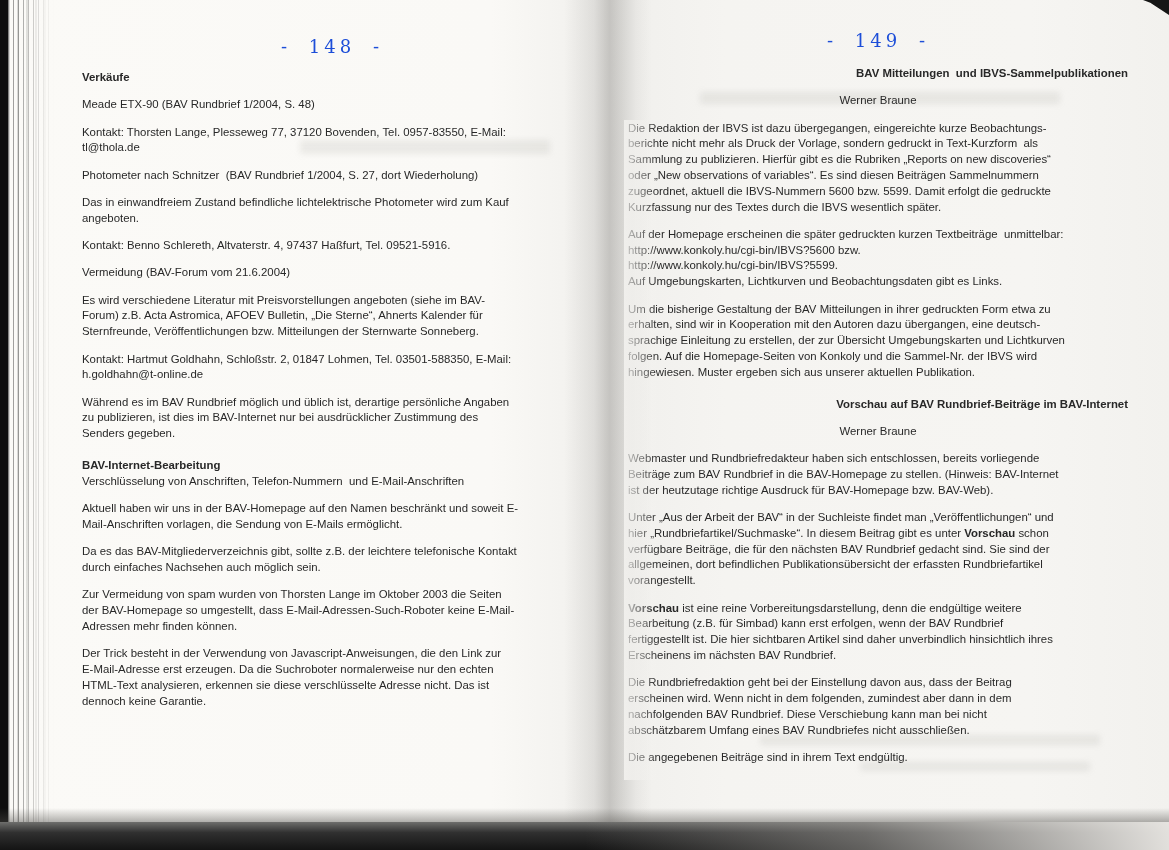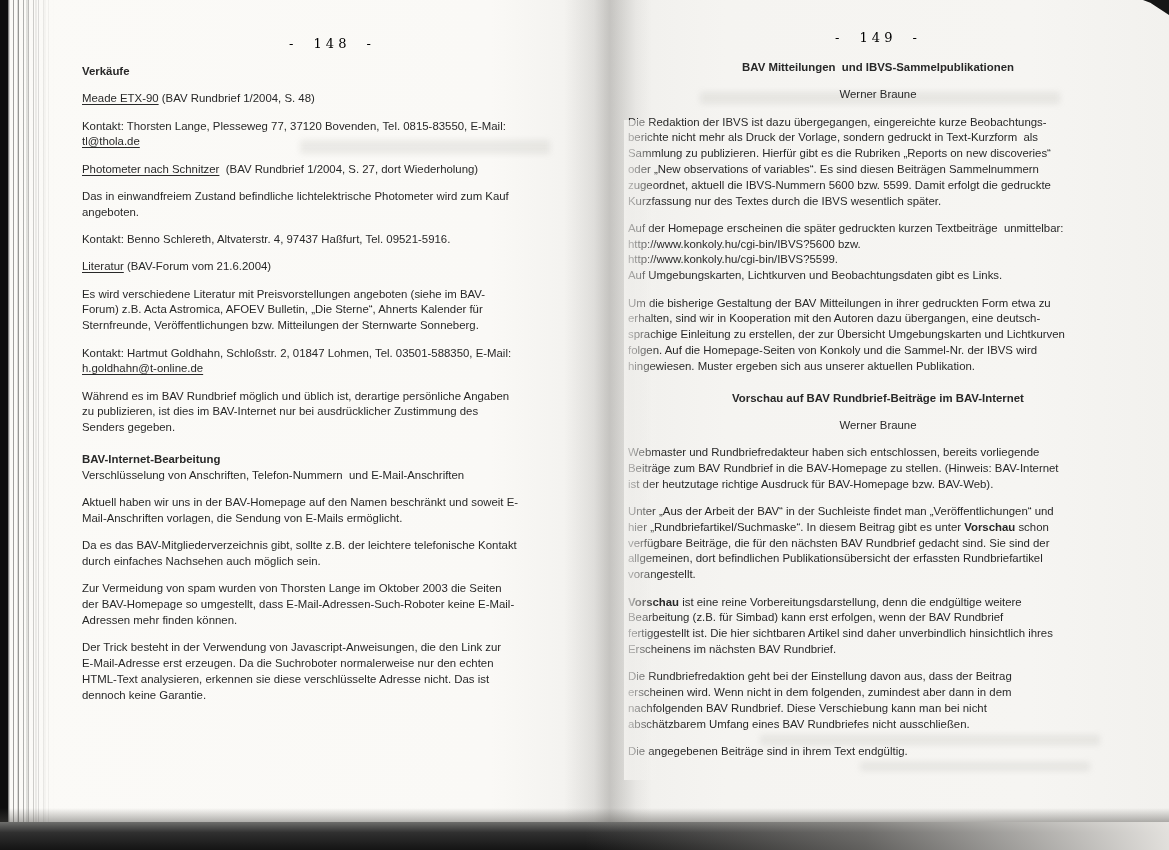--- a/index.html
+++ b/index.html
@@ -34,54 +34,54 @@
     clip-path:polygon(0 0,100% 0,100% 100%,28% 18%);}
   
   .bleed{position:absolute;background:rgba(125,123,118,.12);filter:blur(3px);border-radius:3px;}
   
   .fade-left{position:absolute;left:624px;top:120px;width:34px;height:660px;
     background:linear-gradient(90deg,rgba(246,245,242,.8),rgba(246,245,242,0));}
 
   .page{position:absolute;color:#282828;}
   .page-left{left:82px;top:36px;width:500px;}
   .page-right{left:628px;top:30px;width:500px;}
-  .pagenum{font-family:"DejaVu Serif",serif;font-size:13px;letter-spacing:4px;word-spacing:8px;
-    text-align:center;margin:0 0 13px 0;color:#000000;}
+  .pagenum{font-family:"DejaVu Serif",serif;font-size:18px;letter-spacing:4px;word-spacing:8px;
+    text-align:center;margin:0 0 13px 0;color:#1d4ed8;}
   .page-right .pagenum{margin-bottom:15px;}
   .blk{margin:0 0 11.5px 0;white-space:pre;font-size:11.4px;line-height:15.8px;}
   .b{font-weight:bold;margin-top:27px;}
-  .u{text-decoration:underline;text-underline-offset:2px;text-decoration-thickness:1px;margin-top:24px;}
+  .u{text-underline-offset:2px;text-decoration-thickness:1px;margin-top:24px;}
   .h{font-weight:bold;}
   .c{text-align:center;}
-  .ch{text-align:center;font-weight:bold;}
+  .ch{text-align:right;font-weight:bold;}
   .gap-before{margin-top:16px;}
 </style>
 </head>
 <body>
 
 <div class="sheet"></div>
 <div class="gutter"></div>
 
 <div class="bleed" style="left:300px;top:140px;width:250px;height:14px;"></div>
 <div class="bleed" style="left:700px;top:92px;width:360px;height:12px;"></div>
 <div class="bleed" style="left:760px;top:735px;width:340px;height:10px;"></div>
 <div class="bleed" style="left:860px;top:762px;width:230px;height:9px;"></div>
 
 <div class="page page-left">
   <p class="pagenum">-  148  -</p>
   <div>
       <p class="blk h"><span class="b">Verkäufe</span></p>
       <p class="blk"><span class="u">Meade ETX-90</span><span> (BAV Rundbrief 1/2004, S. 48)</span></p>
-      <p class="blk"><span>Kontakt: Thorsten Lange, Plesseweg 77, 37120 Bovenden, Tel. 0815-83550, E-Mail:
+      <p class="blk"><span>Kontakt: Thorsten Lange, Plesseweg 77, 37120 Bovenden, Tel. 0957-83550, E-Mail:
 </span><span class="u">tl@thola.de</span></p>
       <p class="blk"><span class="u">Photometer nach Schnitzer</span><span>  (BAV Rundbrief 1/2004, S. 27, dort Wiederholung)</span></p>
       <p class="blk"><span>Das in einwandfreiem Zustand befindliche lichtelektrische Photometer wird zum Kauf
 angeboten.</span></p>
       <p class="blk"><span>Kontakt: Benno Schlereth, Altvaterstr. 4, 97437 Haßfurt, Tel. 09521-5916.</span></p>
-      <p class="blk"><span class="u">Literatur</span><span> (BAV-Forum vom 21.6.2004)</span></p>
+      <p class="blk"><span class="u">Vermeidung</span><span> (BAV-Forum vom 21.6.2004)</span></p>
       <p class="blk"><span>Es wird verschiedene Literatur mit Preisvorstellungen angeboten (siehe im BAV-
 Forum) z.B. Acta Astromica, AFOEV Bulletin, „Die Sterne“, Ahnerts Kalender für
 Sternfreunde, Veröffentlichungen bzw. Mitteilungen der Sternwarte Sonneberg.</span></p>
       <p class="blk"><span>Kontakt: Hartmut Goldhahn, Schloßstr. 2, 01847 Lohmen, Tel. 03501-588350, E-Mail:
 </span><span class="u">h.goldhahn@t-online.de</span></p>
       <p class="blk"><span>Während es im BAV Rundbrief möglich und üblich ist, derartige persönliche Angaben
 zu publizieren, ist dies im BAV-Internet nur bei ausdrücklicher Zustimmung des
 Senders gegeben.</span></p>
       <p class="blk gap-before"><span class="b">BAV-Internet-Bearbeitung</span><span>
 Verschlüsselung von Anschriften, Telefon-Nummern  und E-Mail-Anschriften</span></p>

